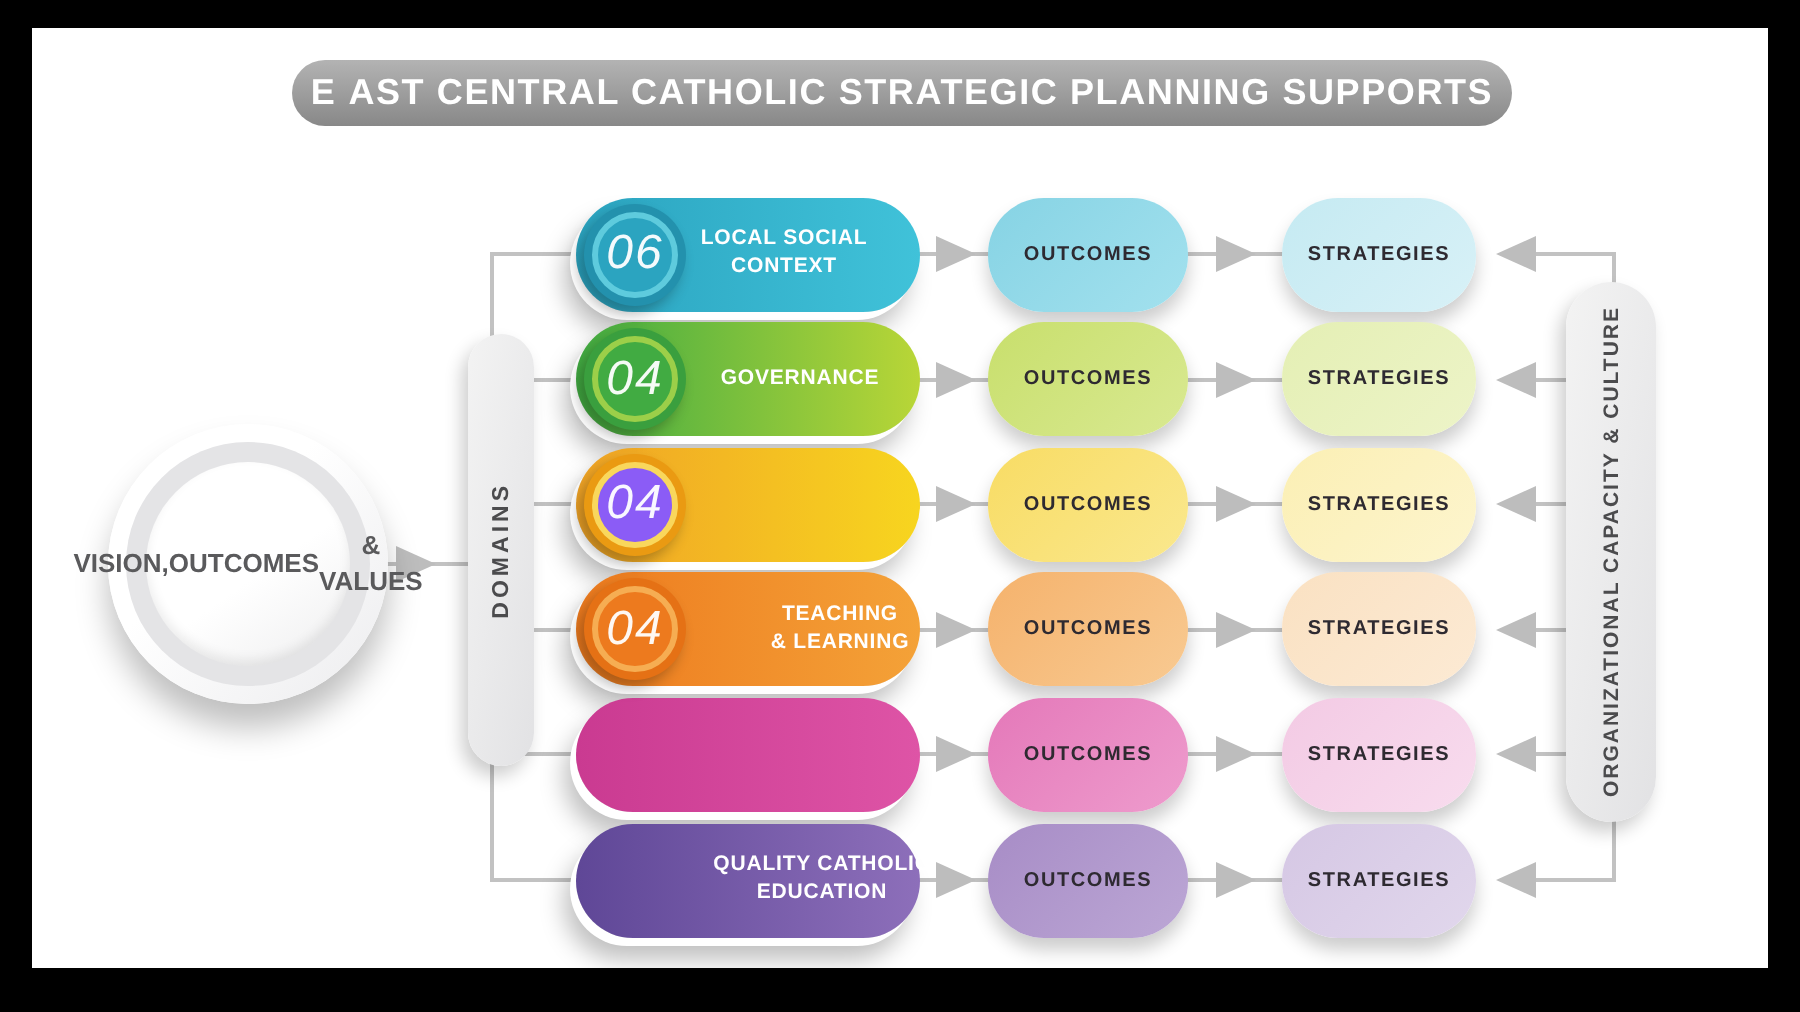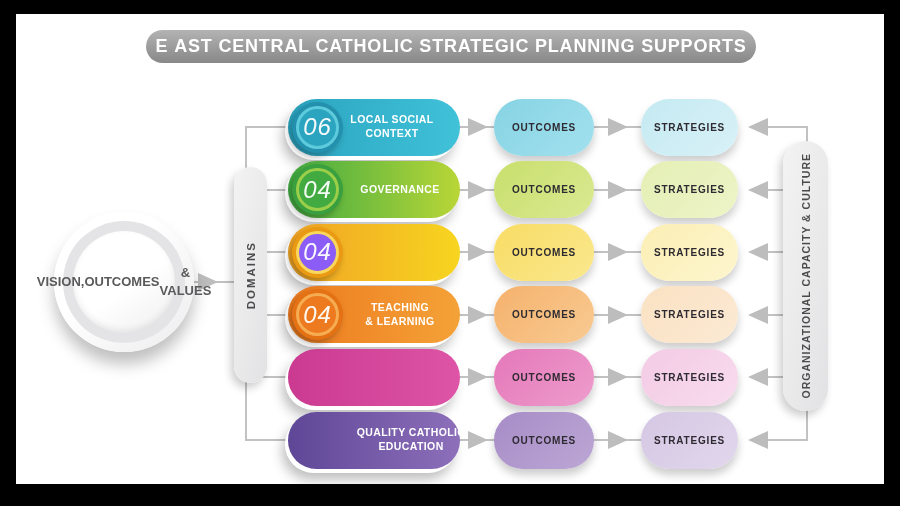--- a/index.html
+++ b/index.html
@@ -148,21 +148,21 @@
       <div class="flowpill" style="left: 641px; top: 223.7px; width: 97px; background: linear-gradient(135deg, rgb(251, 239, 180), rgb(253, 245, 206));">
         <span>STRATEGIES</span>
       </div>
       <div class="h-line" style="left: 766px; top: 251.2px; width: 42px;"></div>
       <div class="tri-l" style="left: 748px; top: 243.2px;"></div>
       <div class="h-line" style="left: 245px; top: 313.8px; width: 48px;"></div>
       <div class="dpill" style="left: 288px; top: 286.3px; background: linear-gradient(90deg, rgb(237, 122, 30), rgb(244, 162, 56));"></div>
       <div class="numc" style="left: 292px; top: 289.3px; background: rgb(229, 113, 21);">
         <div class="numi" style="border: 3px solid rgb(246, 173, 82); background: rgb(237, 122, 30);">04</div>
       </div>
-      <div class="dlabel" style="left: 344px; top: 286.3px;">
+      <div class="dlabel" style="left: 364px; top: 286.3px;">
         <span>TEACHING</span>
         <span>&amp; LEARNING</span>
       </div>
       <div class="h-line" style="left: 458px; top: 313.8px; width: 38px;"></div>
       <div class="tri-r" style="left: 468px; top: 305.8px;"></div>
       <div class="flowpill" style="left: 494px; top: 286.3px; width: 100px; background: linear-gradient(135deg, rgb(245, 178, 108), rgb(248, 202, 146));">
         <span>OUTCOMES</span>
       </div>
       <div class="h-line" style="left: 592px; top: 313.8px; width: 52px;"></div>
       <div class="tri-r" style="left: 608px; top: 305.8px;"></div>

